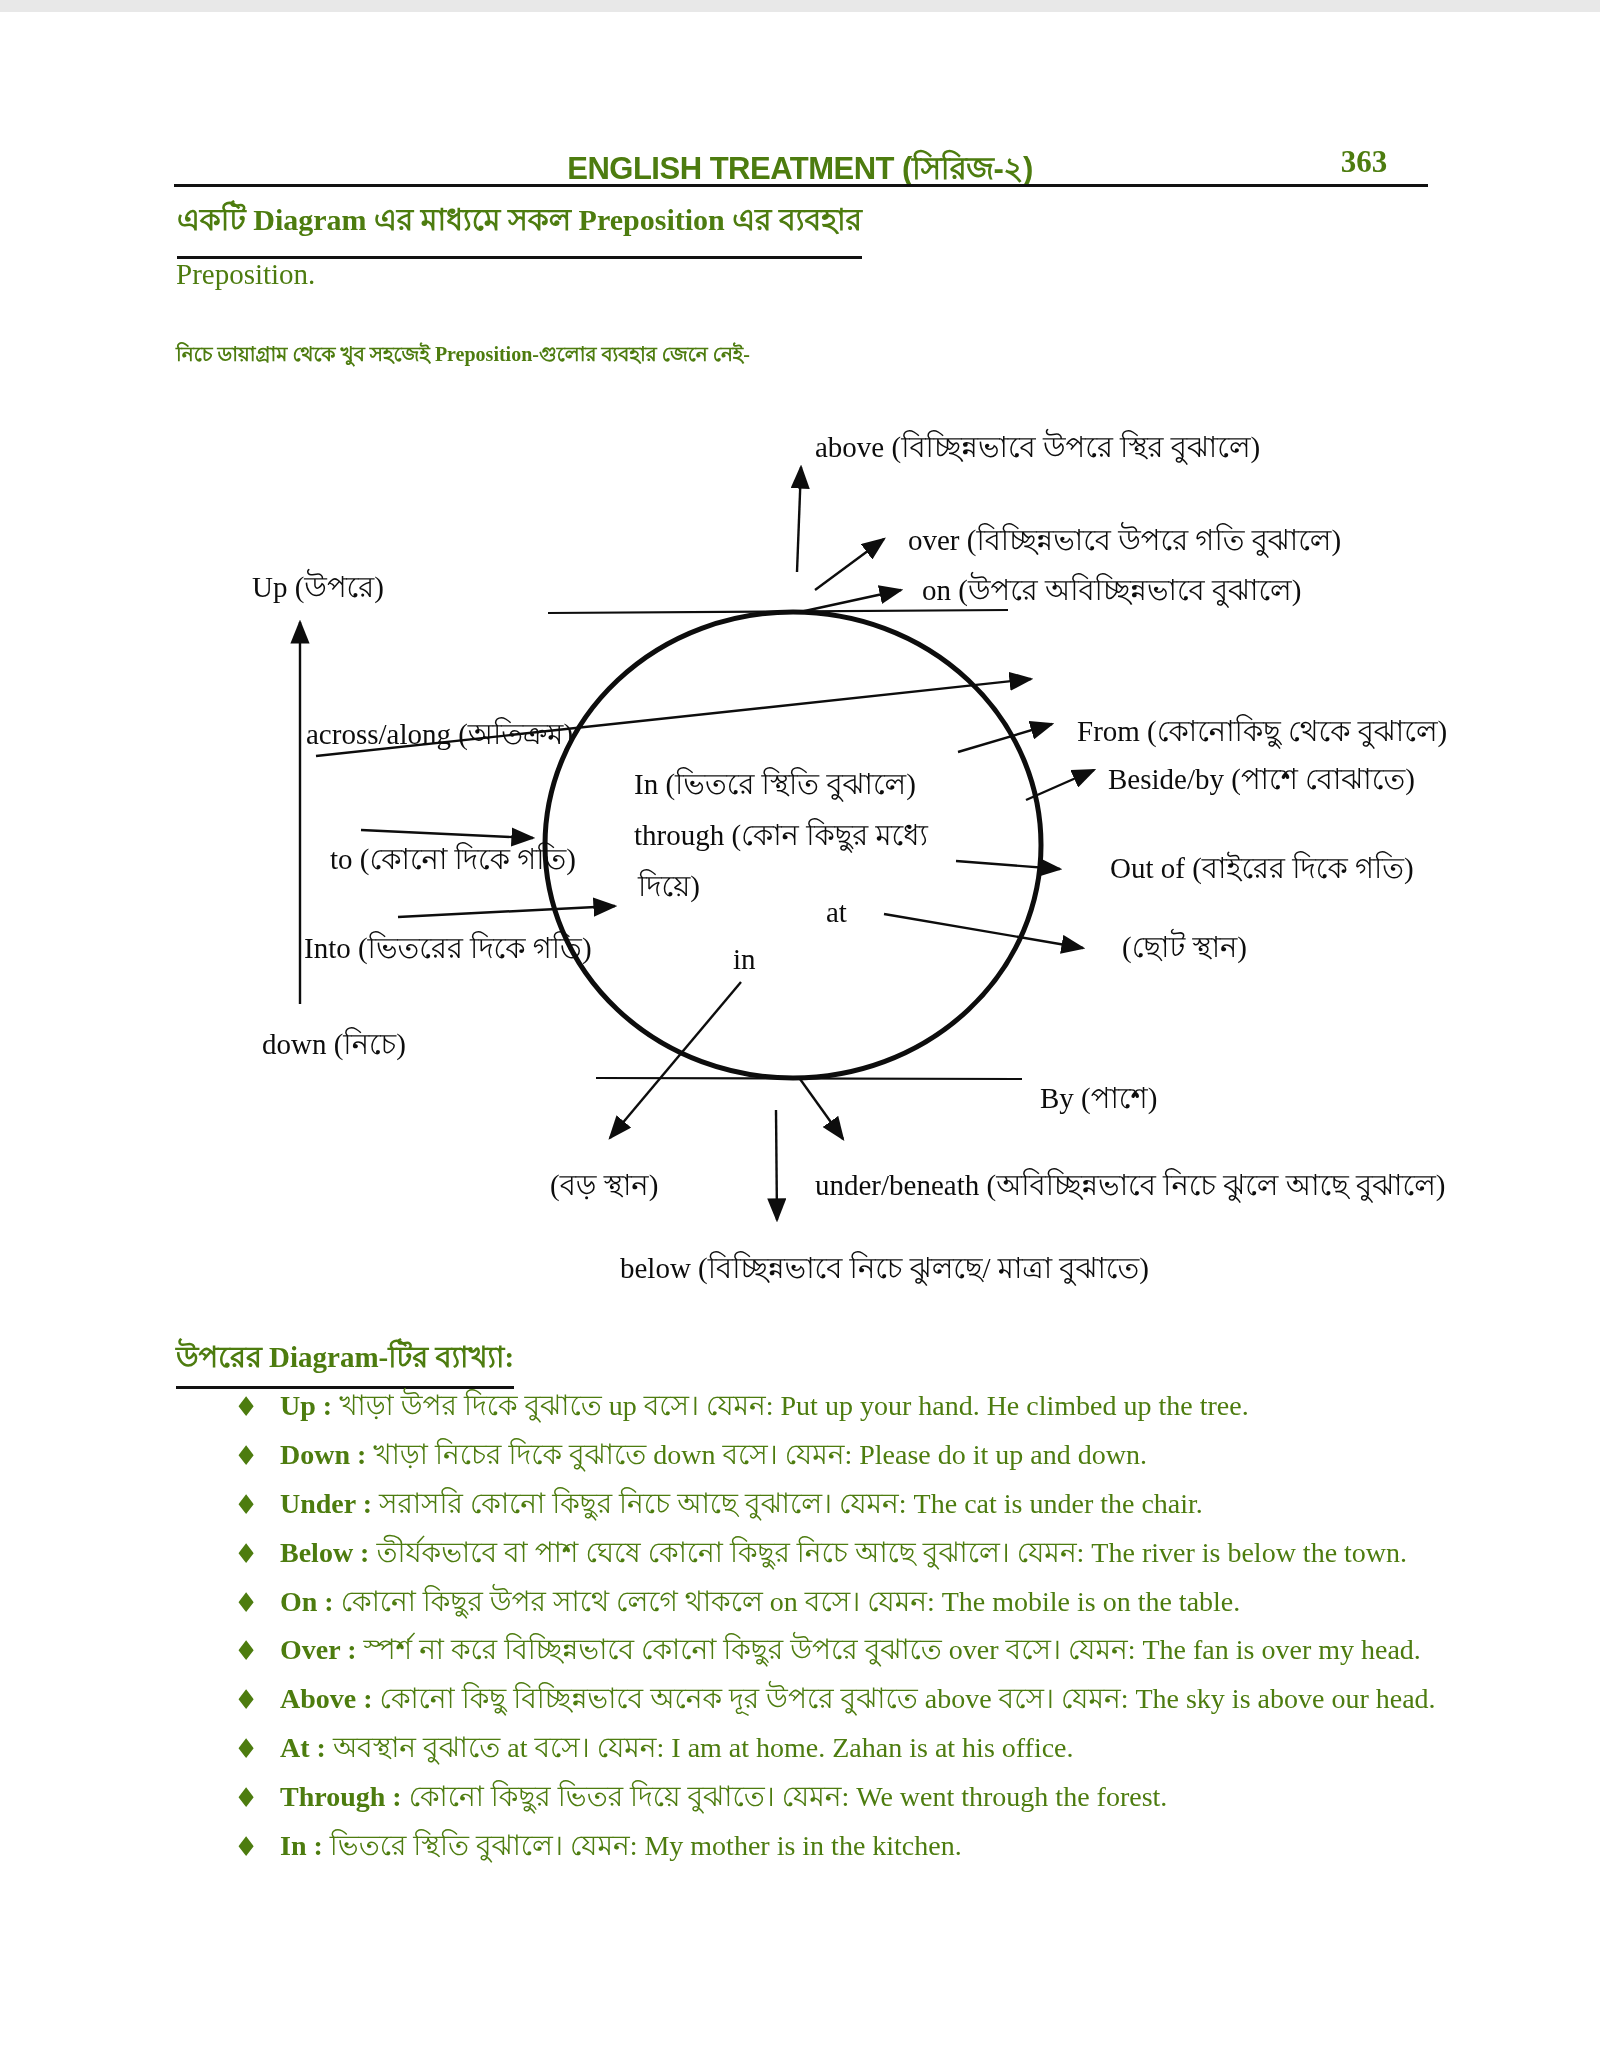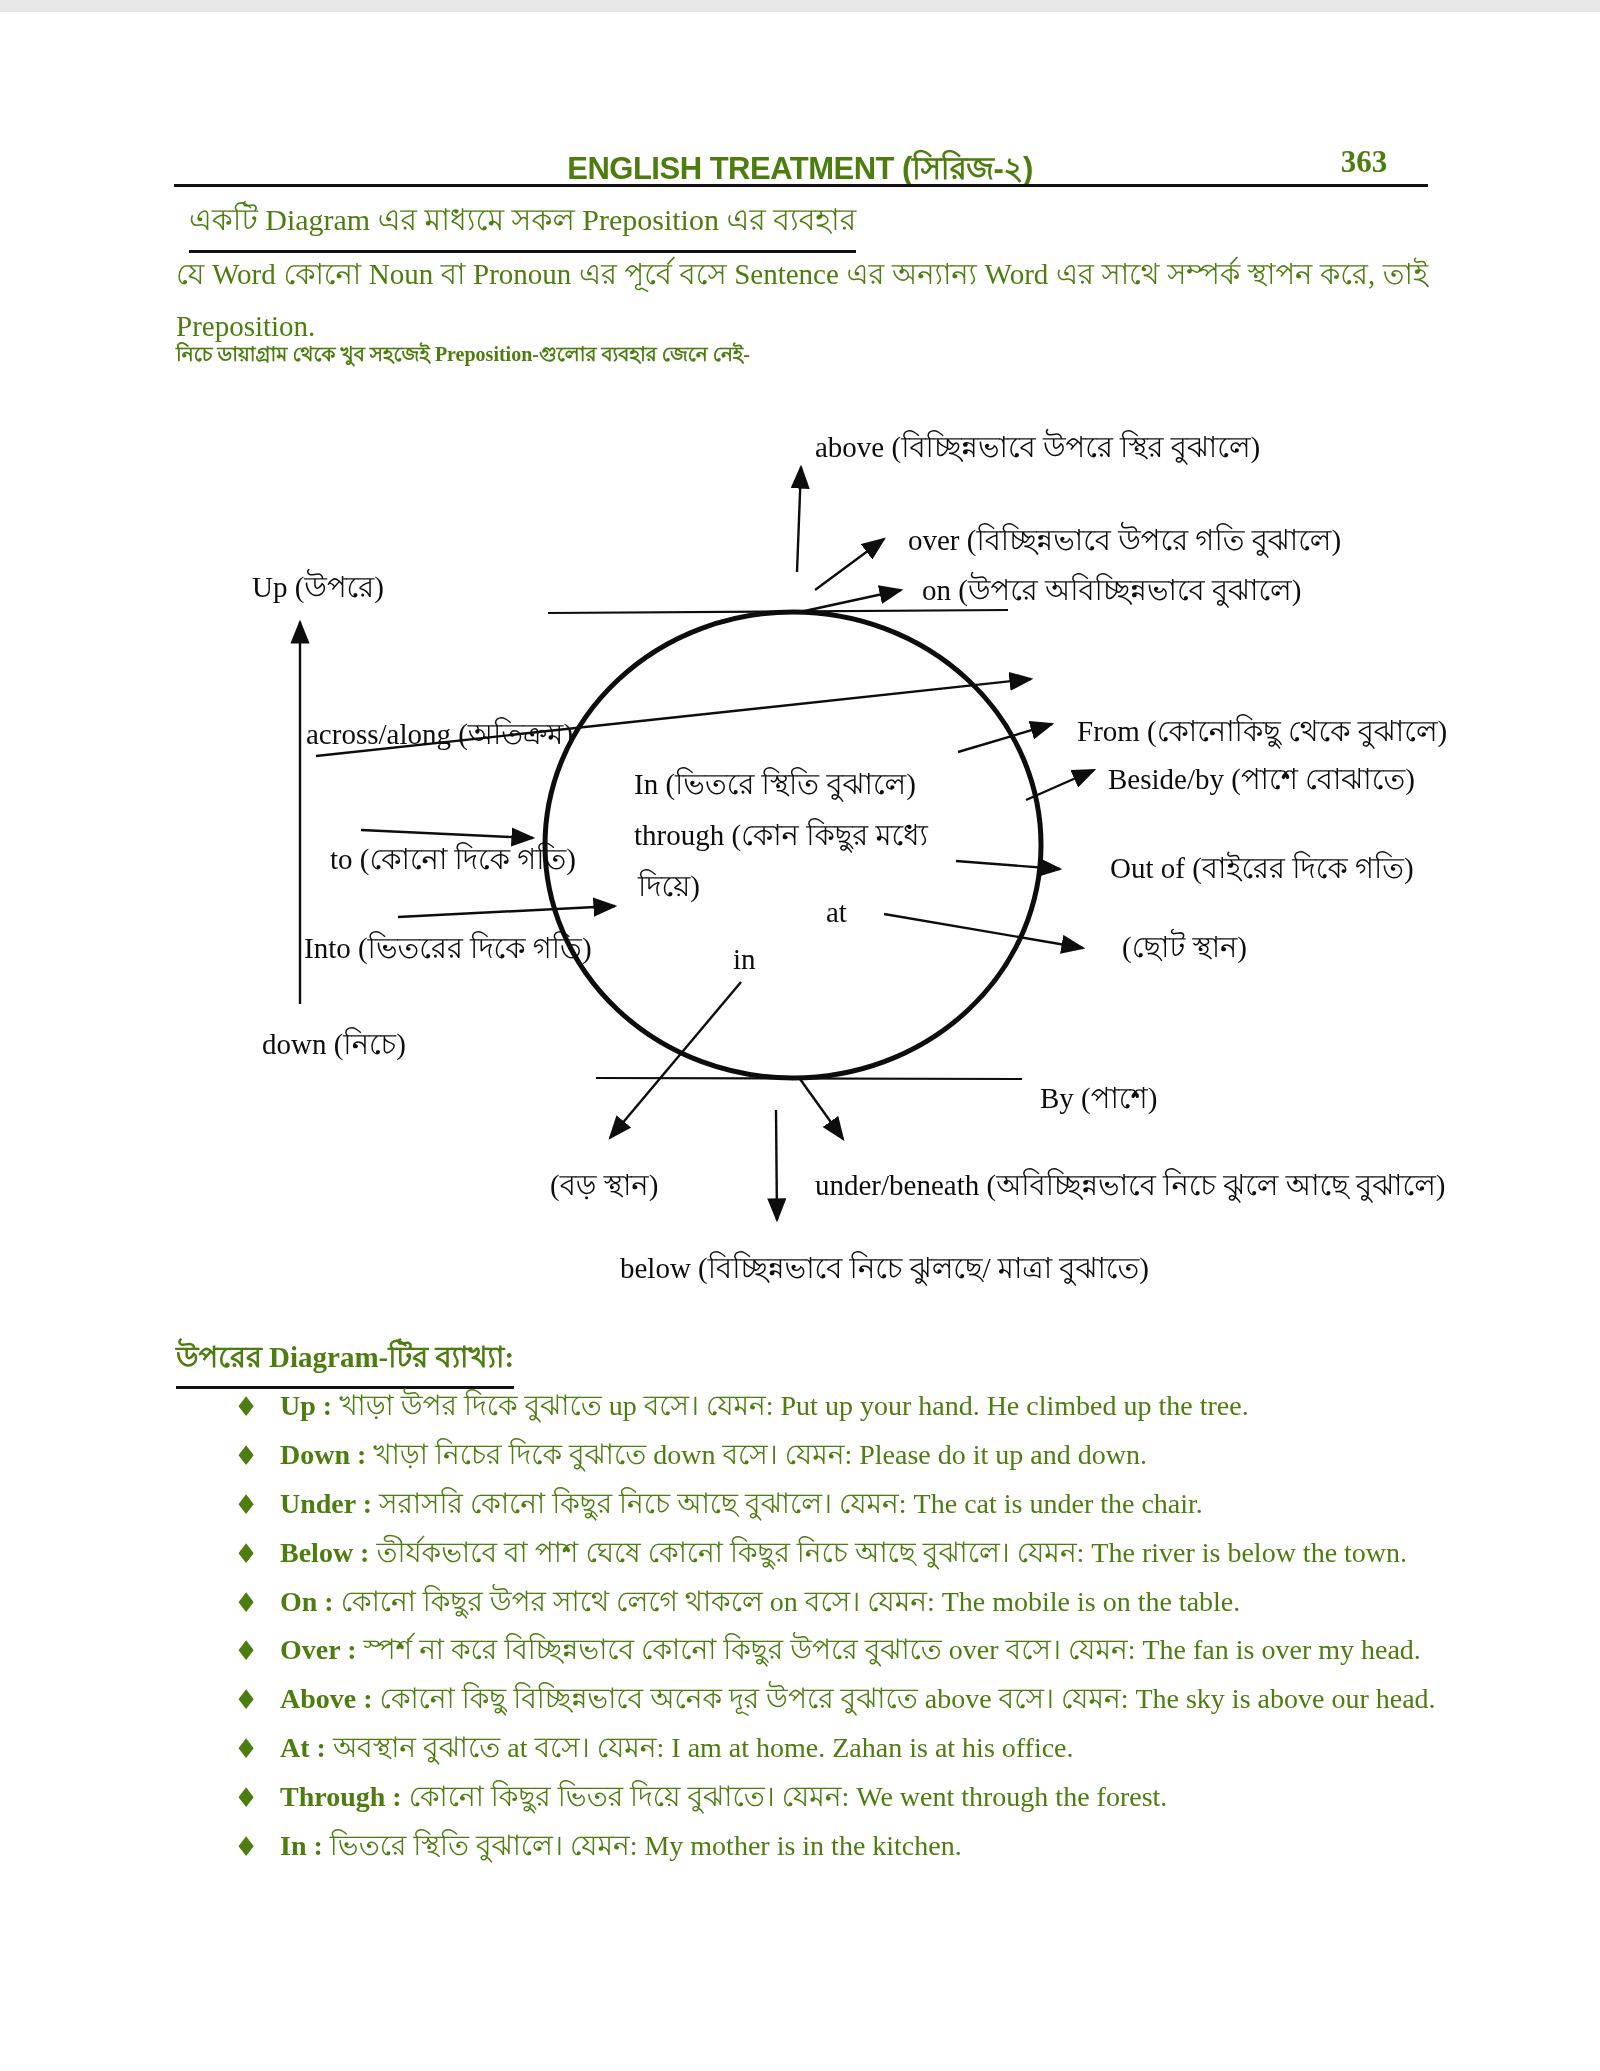--- a/index.html
+++ b/index.html
@@ -22,22 +22,22 @@
   .hdr-page{
     top:132px;left:1300px;width:128px;text-align:center;
     font-weight:bold;font-size:31px;
   }
   .hdr-rule{
     top:172px;left:174px;width:1254px;height:0;
     border-top:3px solid #111;
   }
   
   .sec-title{
-    top:184px;left:189px;font-size:30px;font-weight:normal;
-    border-bottom:3px solid #111;padding-bottom:3px;
+    top:184px;left:177px;font-size:30px;font-weight:bold;
+    border-bottom:3px solid #111;padding-bottom:9px;
   }
   .para{top:236px;left:176px;width:1252px;font-size:29px;line-height:52px;}
   .para-l1{text-align:justify;text-align-last:justify;}
   .lead{top:327px;left:176px;width:1252px;font-size:20px;font-weight:bold;}
   
   .diagram{top:400px;left:0;width:1600px;height:900px;}
   .diagram text{font-family:"Liberation Serif","DejaVu Serif",serif;font-size:29px;fill:#0d0d0d;}
   .diagram line{stroke:#0d0d0d;stroke-width:2.4;}
   .diagram .tangent{stroke-width:2.2;}
   .diagram .ring{fill:none;stroke:#0d0d0d;stroke-width:5;}
@@ -58,21 +58,20 @@
 <body>
 
 <div class="page">
 
   <div class="abs hdr-title">ENGLISH TREATMENT (সিরিজ-২)</div>
   <div class="abs hdr-page">363</div>
   <div class="abs hdr-rule"></div>
 
   <div class="abs sec-title">একটি Diagram এর মাধ্যমে সকল Preposition এর ব্যবহার</div>
   <div class="abs para">
-    <div class="para-l1">যে Word কোনো Noun বা Pronoun এর পূর্বে বসে Sentence এর অন্যান্য Word এর সাথে সম্পর্ক স্থাপন করে, তাই</div>
     <div>Preposition.</div>
   </div>
   <div class="abs lead">নিচে ডায়াগ্রাম থেকে খুব সহজেই Preposition-গুলোর ব্যবহার জেনে নেই-</div>
 
   <svg class="abs diagram" viewBox="0 400 1600 900" xmlns="http://www.w3.org/2000/svg">
     <defs>
       <marker id="ah" viewBox="0 0 10 8" refX="9" refY="4" markerWidth="10" markerHeight="8" orient="auto">
         <path d="M0,0 L10,4 L0,8 z" fill="#0d0d0d"></path>
       </marker>
     </defs>

